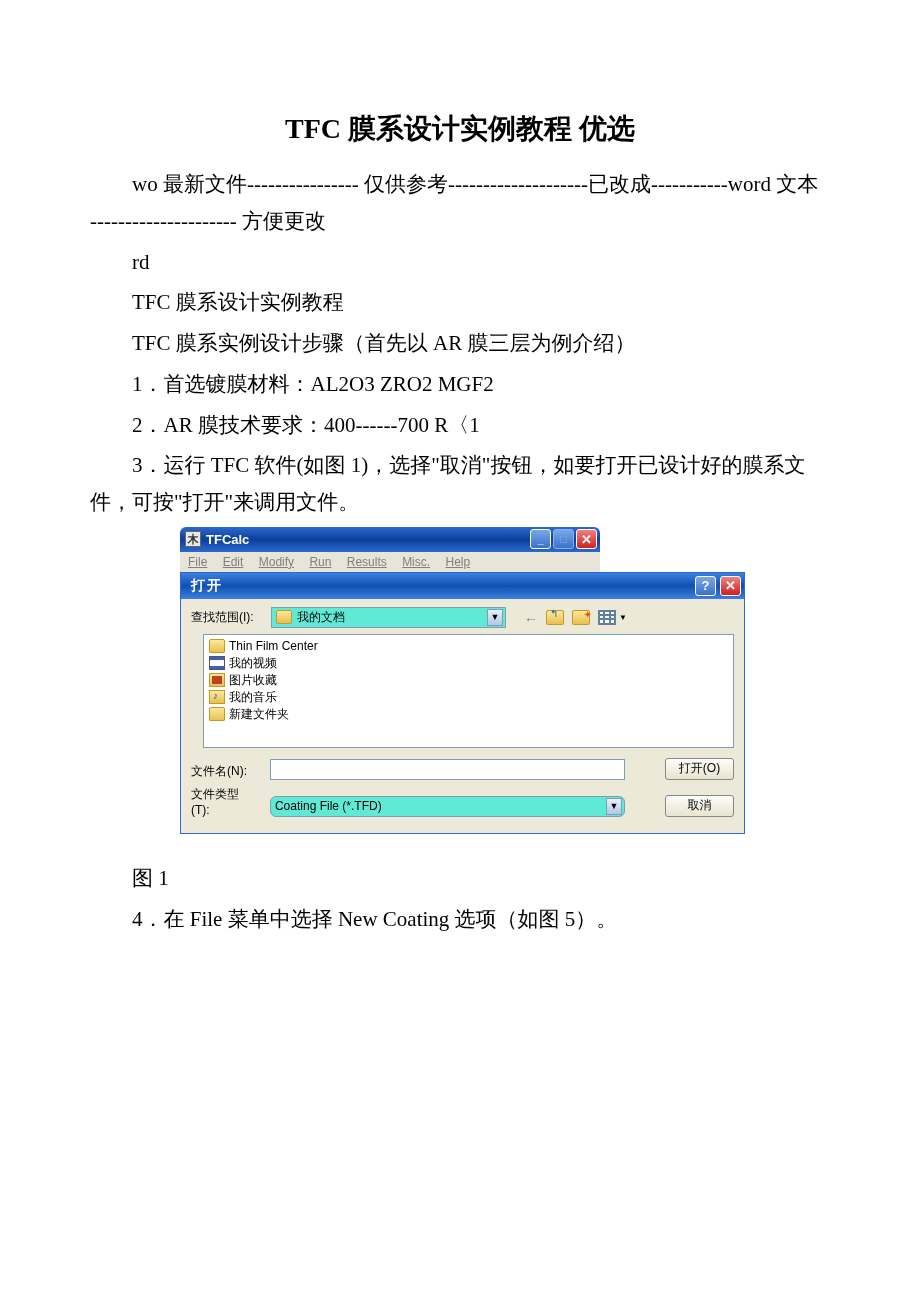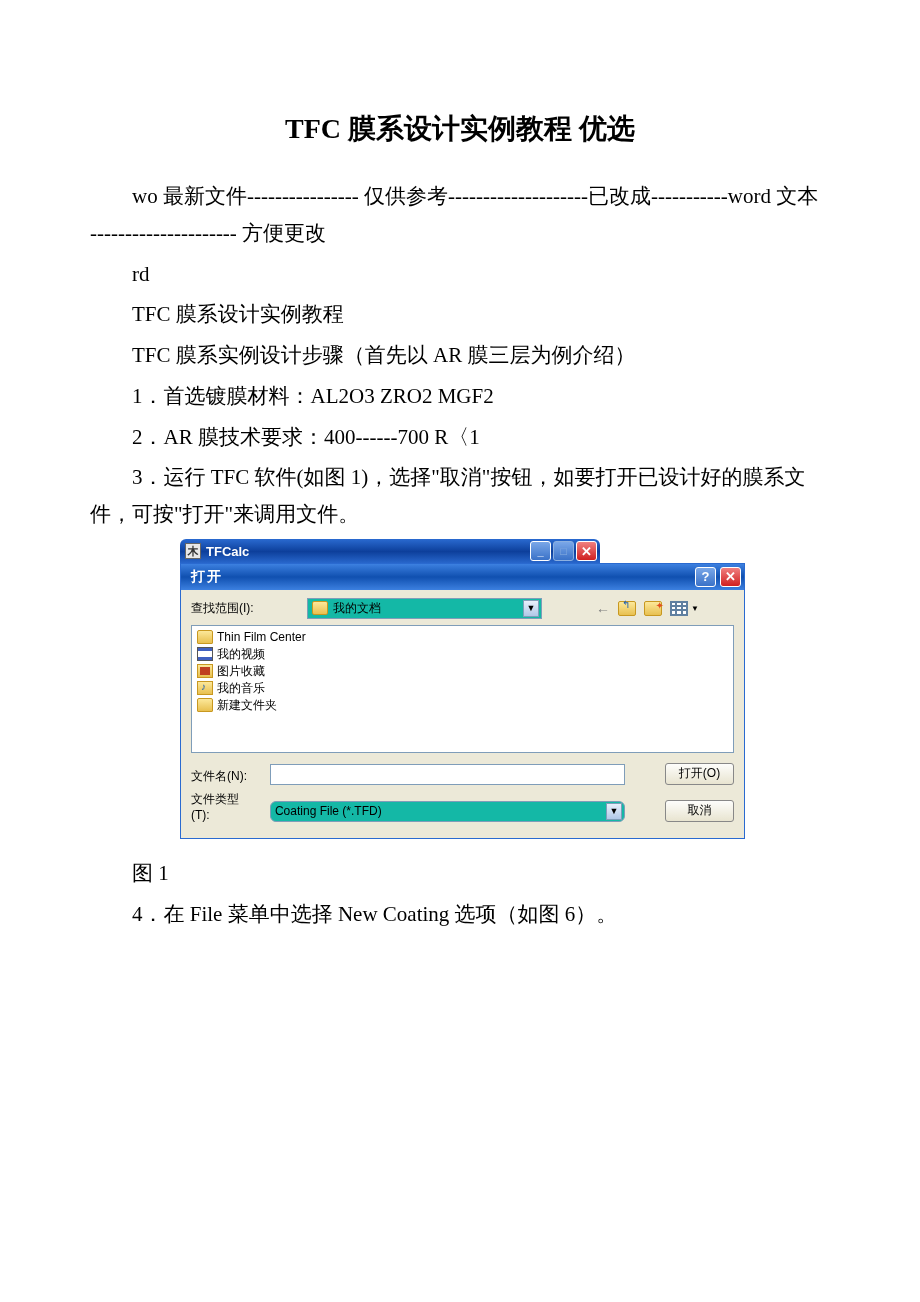--- a/index.html
+++ b/index.html
@@ -8,21 +8,21 @@
       height: 1302px;
       background: #fff;
       padding: 110px 90px 0 90px;
       font-family: "SimSun", "宋体", serif;
       color: #000;
     }
     .doc-title {
       font-size: 28px;
       font-weight: bold;
       text-align: center;
-      margin-bottom: 30px;
+      margin-bottom: 18px;
       font-family: "SimSun", "Times New Roman", serif;
     }
     .body-text {
       font-size: 21px;
       line-height: 1.75;
       text-indent: 2em;
       margin-bottom: 4px;
       font-family: Liberation Serif, serif;
     }
     .screenshot-wrap {
@@ -79,25 +79,25 @@
     .dlg-title-right { display: flex; align-items: center; }
     .helpbtn {
       width: 21px; height: 20px;
       background: linear-gradient(#7aa7e8, #3a72c8);
       border: 1px solid #fff; border-radius: 3px;
       color: #fff; font-weight: bold; font-size: 13px;
       display: flex; align-items: center; justify-content: center;
       margin-right: 2px;
     }
     .dlg-body { background: #ece9d8; padding: 8px 10px 10px 10px; position: relative; }
-    .dlg-row { display: flex; align-items: center; margin-bottom: 6px; gap: 36px; }
+    .dlg-row { display: flex; align-items: center; margin-bottom: 6px; }
     .dlg-row .lbl { width: 80px; font-size: 12px; }
     .combo {
       flex: 0 0 235px; height: 21px;
-      background: #14b8a6; border: 1px solid #7f9db9;
+      background: #5eead4; border: 1px solid #7f9db9;
       display: flex; align-items: center; padding: 0 2px 0 4px;
     }
     .combo .folder-ico {
       width: 16px; height: 14px;
       background: linear-gradient(#fce89a, #e8c050);
       border: 1px solid #c89820; border-radius: 2px;
       margin-right: 5px;
     }
     .combo .txt { flex: 1; font-size: 12px; }
     .combo .dd {
@@ -123,22 +123,23 @@
     }
     .nav-icons .grid {
       width: 18px; height: 15px;
       background: #fff; border: 1px solid #6080a0;
       display: grid; grid-template-columns: 1fr 1fr 1fr; grid-template-rows: 1fr 1fr 1fr;
     }
     .nav-icons .grid div { border: 0.5px solid #6080a0; }
     .nav-icons .grid-dd { font-size: 8px; color: #000; margin-left: -5px; }
     .file-list {
       background: #fff; border: 1px solid #7f9db9;
-      height: 128px; padding: 3px 5px;
+      height: 114px; padding: 3px 5px;
       margin-bottom: 10px;
+      margin-left: 12px;
     }
     .file-list .item { display: flex; align-items: center; height: 17px; font-size: 12px; }
     .file-list .ico { width: 16px; height: 14px; margin-right: 4px; flex-shrink: 0; }
     .ico.folder { background: linear-gradient(#fce89a, #e8c050); border: 1px solid #c89820; border-radius: 2px 2px 1px 1px; }
     .ico.fav { background: radial-gradient(circle, #ffe070 30%, #f0a020 70%); clip-path: polygon(50% 0%, 61% 35%, 98% 35%, 68% 57%, 79% 91%, 50% 70%, 21% 91%, 32% 57%, 2% 35%, 39% 35%); border: none; }
     .ico.pic { background: linear-gradient(#fce89a, #e8c050); border: 1px solid #c89820; position: relative; }
     .ico.pic::after { content:""; position:absolute; top:2px; left:2px; width:10px; height:8px; background:#c04020; }
     .ico.vid { background: #fff; border: 1px solid #555; position: relative; }
     .ico.vid::before { content:""; position:absolute; top:0; left:0; width:100%; height:3px; background:#4060c0; }
     .ico.vid::after { content:""; position:absolute; bottom:0; left:0; width:100%; height:3px; background:#4060c0; }
@@ -177,20 +178,29 @@
 <div class="screenshot-wrap">
 
   <div class="tfc-window">
     <div class="titlebar">
       <div class="tfc-logo">木</div>
       <span class="titlebar-title">TFCalc</span>
       <div class="winbtn min">_</div>
       <div class="winbtn max">□</div>
       <div class="winbtn close">✕</div>
     </div>
+    <div class="menubar">
+      <span>File</span>
+      <span>Edit</span>
+      <span>Modify</span>
+      <span>Run</span>
+      <span>Results</span>
+      <span>Misc.</span>
+      <span>Help</span>
+    </div>
   </div>
 
   <div class="dialog">
     <div class="dlg-titlebar">
       <span class="t">打开</span>
       <div class="dlg-title-right">
         <div class="helpbtn">?</div>
         <div class="winbtn close">✕</div>
       </div>
     </div>
@@ -257,14 +267,14 @@
           <span class="txt">Coating File (*.TFD)</span>
           <div class="dd">▼</div>
         </div>
         <div class="dlg-btn">取消</div>
       </div>
 
     </div>
   </div>
 </div>
 
-<p class="body-text" style="margin-top:16px;">图 1</p>
-<p class="body-text">4．在 File 菜单中选择 New Coating 选项（如图 6）。</p>
+<p class="body-text" style="margin-top:26px;">图 1</p>
+<p class="body-text">4．在 File 菜单中选择 New Coating 选项（如图 5）。</p>
 
 </body></html>

